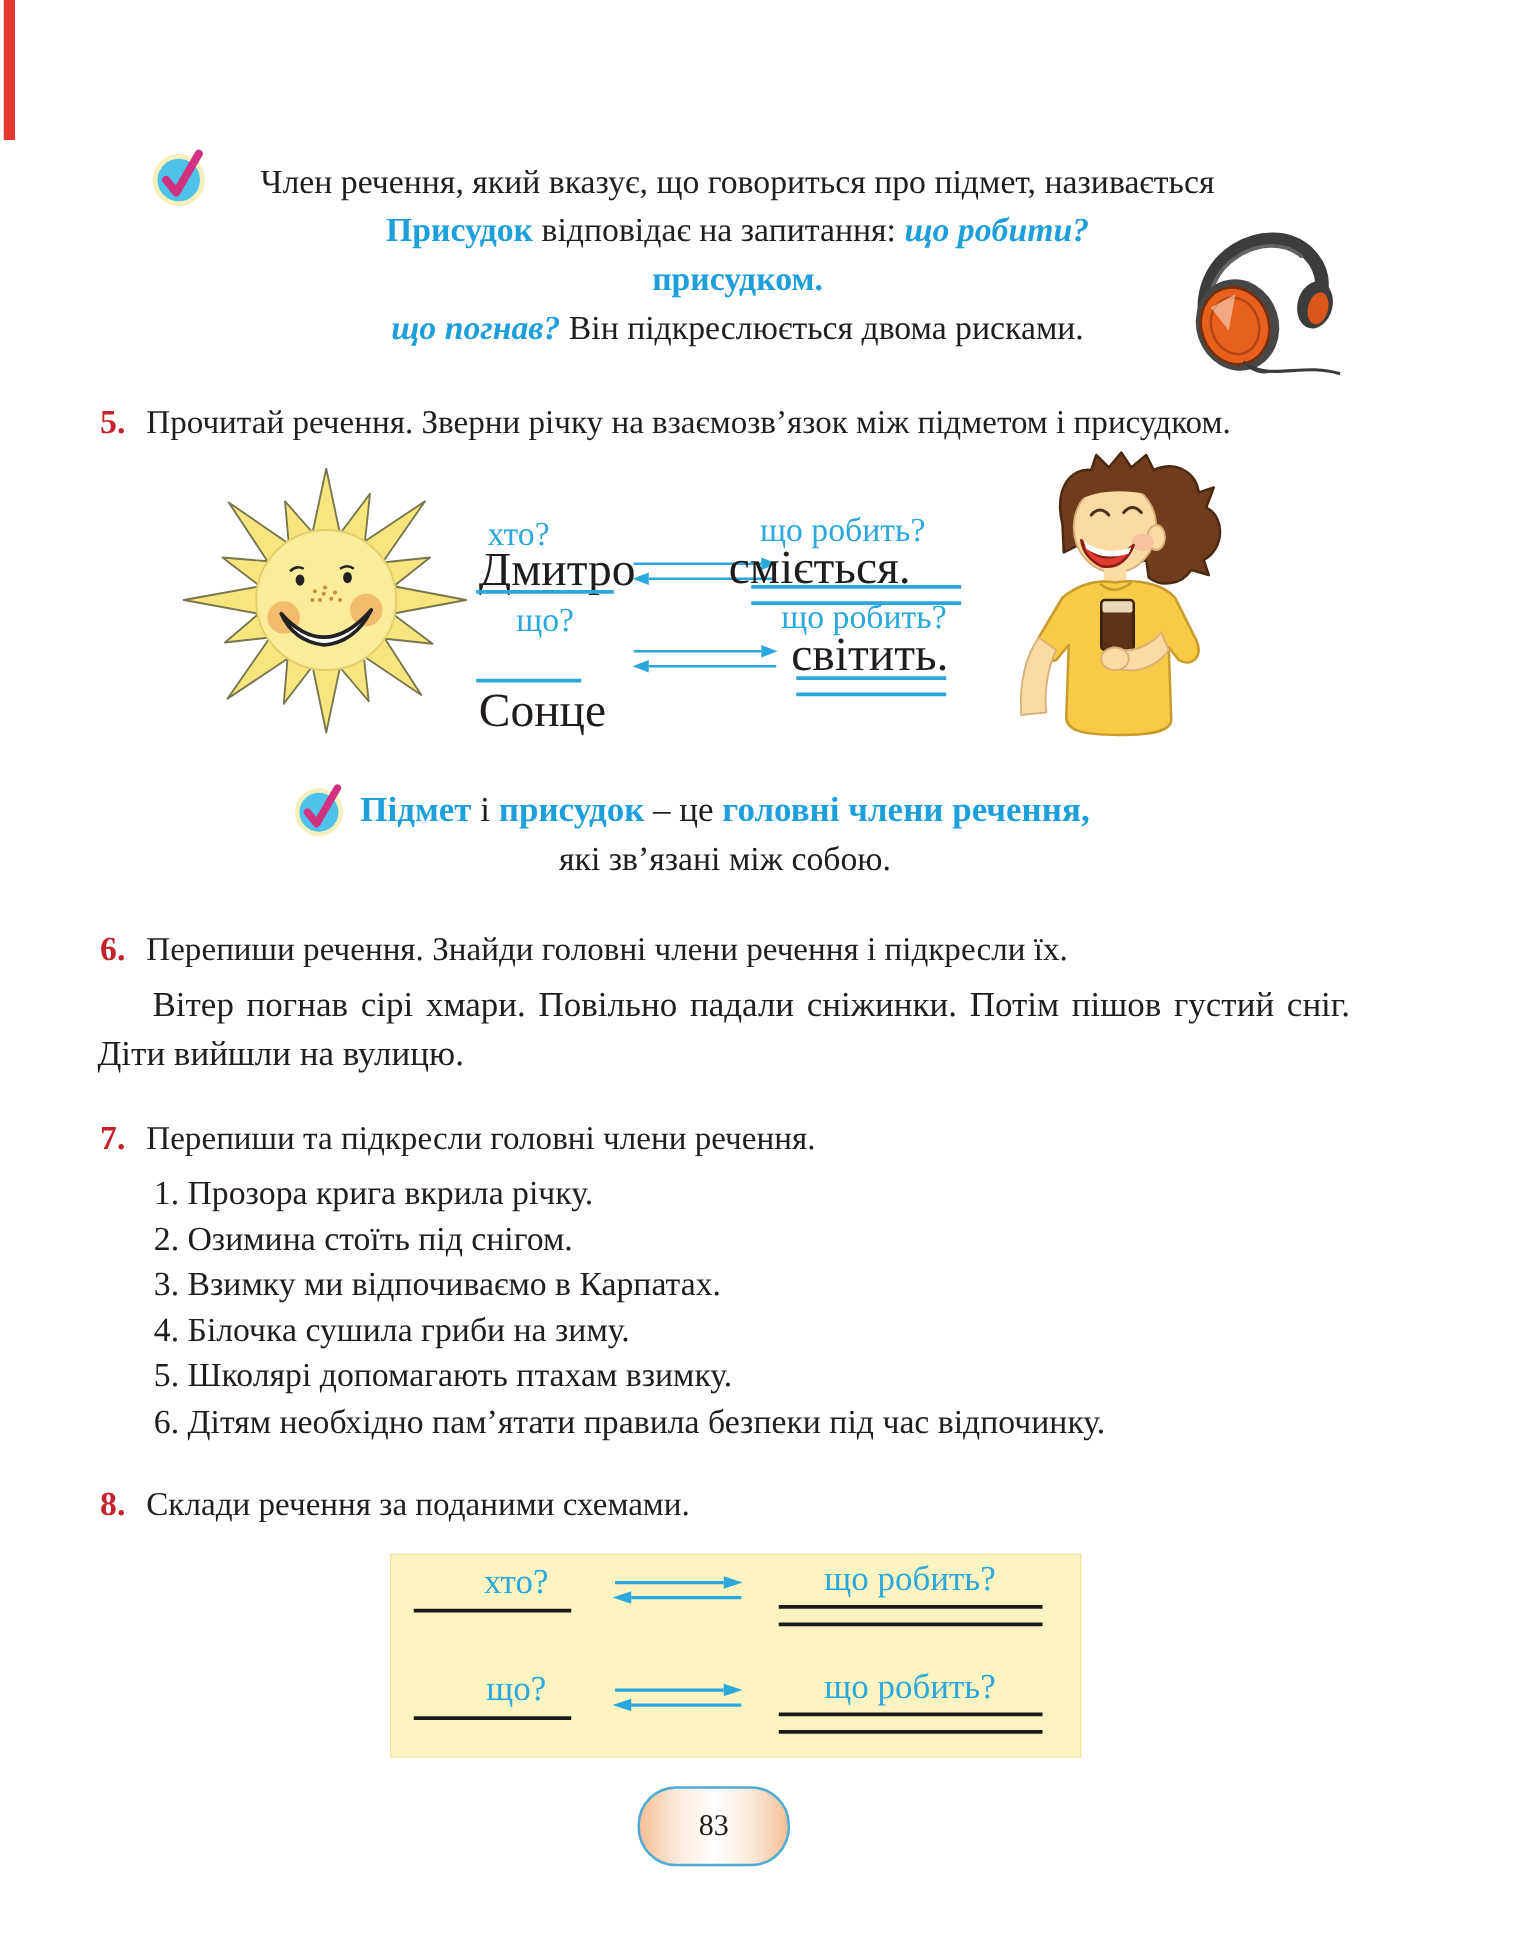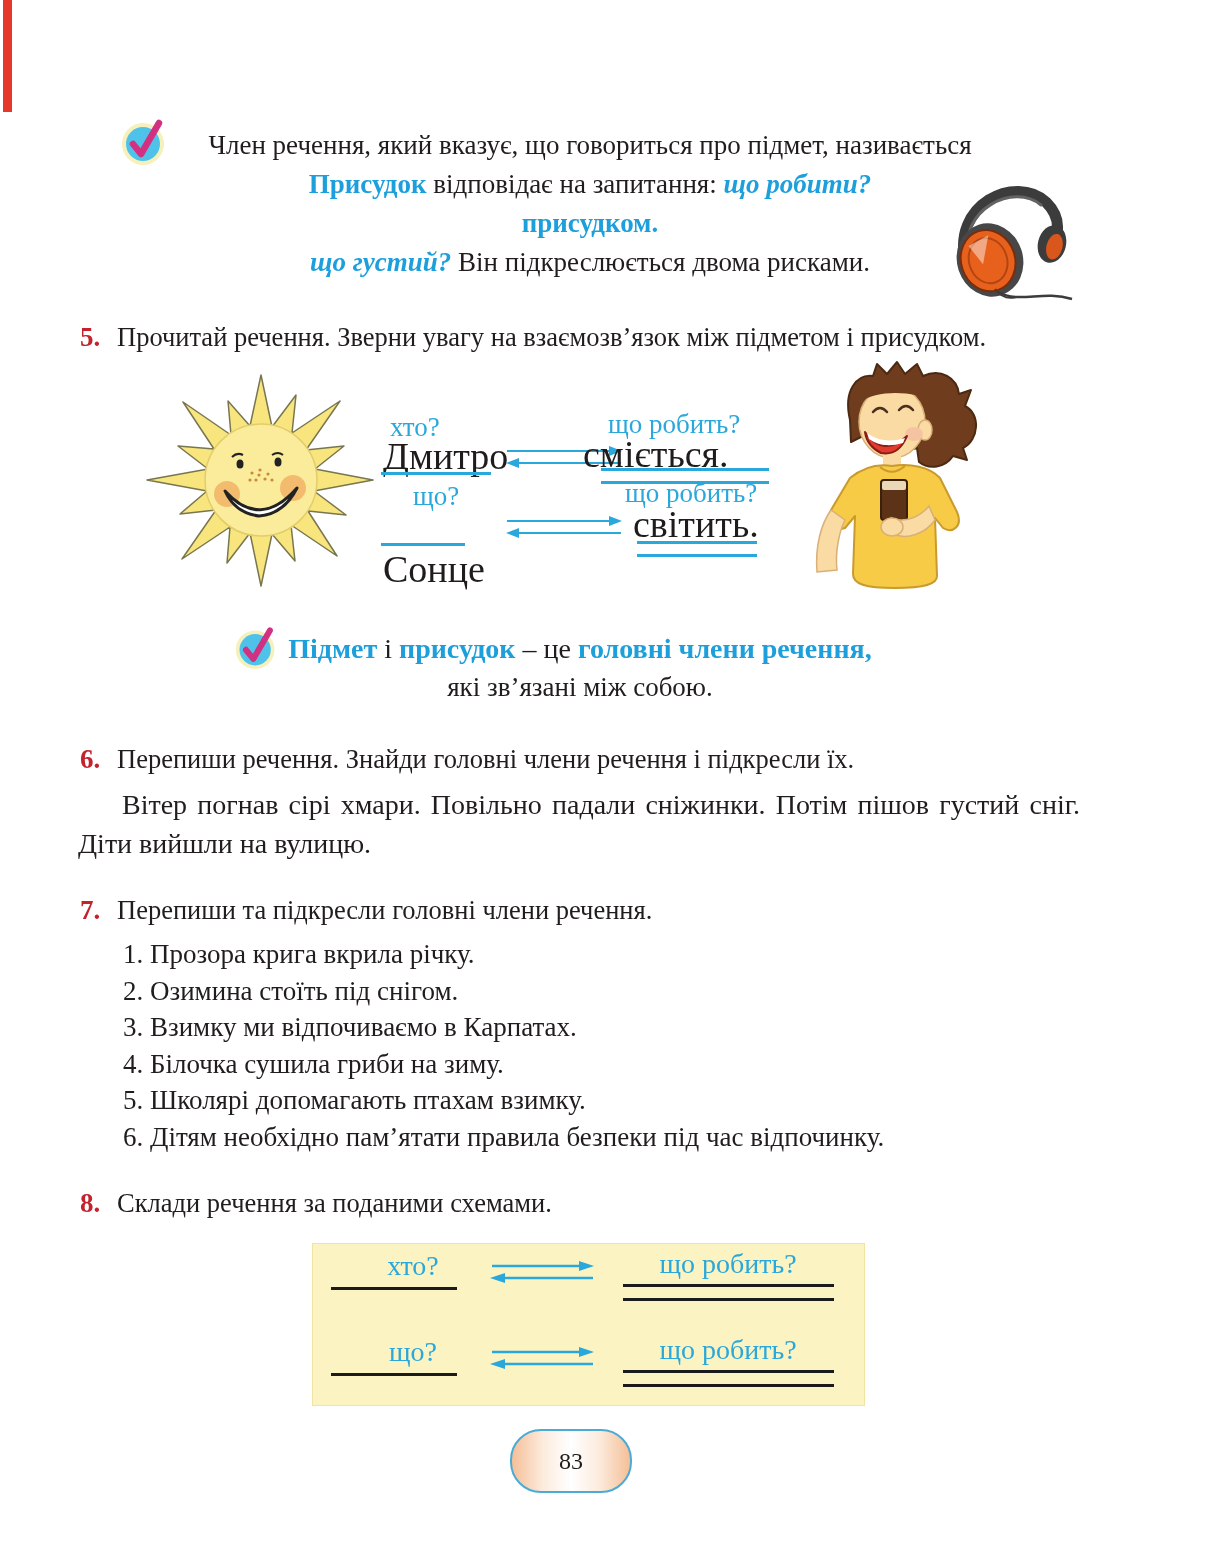--- a/index.html
+++ b/index.html
@@ -47,21 +47,21 @@
   <svg class="abs" style="left:120px;top:116px;" width="50" height="50" viewBox="0 0 50 50">
     <circle cx="23" cy="28" r="21" fill="#f6f0bc"></circle>
     <circle cx="23" cy="28" r="17" fill="#4fc2ea"></circle>
     <path d="M13,28 L21,38 L39,7" stroke="#d23080" stroke-width="6.5" fill="none" stroke-linecap="round" stroke-linejoin="round"></path>
   </svg>
 
   <div class="abs" style="left:105px;top:126px;width:970px;">
     <div class="rule-line"><span>Член речення, який вказує, що говориться про підмет, називається</span></div>
     <div class="rule-line"><span class="blue">Присудок</span><span> відповідає на запитання: </span><span class="blue-italic">що робити?</span></div>
     <div class="rule-line"><span class="blue">присудком.</span></div>
-    <div class="rule-line"><span class="blue-italic">що густий?</span><span> Він підкреслюється двома рисками.</span></div>
+    <div class="rule-line"><span class="blue-italic">що погнав?</span><span> Він підкреслюється двома рисками.</span></div>
   </div>
 
   <svg class="abs" style="left:938px;top:170px;" width="138" height="132" viewBox="0 0 138 132">
     <path d="M28,94 C12,34 78,4 108,32 C117,41 121,52 119,63" stroke="#3c3c3c" stroke-width="11" fill="none" stroke-linecap="round"></path>
     <path d="M31,86 C20,40 76,12 103,35" stroke="#636363" stroke-width="3" fill="none" stroke-linecap="round"></path>
     <g transform="rotate(14 114 74)">
       <ellipse cx="114" cy="74" rx="14" ry="19" fill="#3c3c3c"></ellipse>
       <ellipse cx="117" cy="76" rx="8" ry="13" fill="#d9561c"></ellipse>
     </g>
     <g transform="rotate(-18 52 90)">
@@ -69,21 +69,21 @@
       <ellipse cx="50" cy="90" rx="27" ry="31" fill="#e8611c" stroke="#7a2d0c" stroke-width="2"></ellipse>
       <ellipse cx="50" cy="90" rx="19" ry="23" fill="none" stroke="#b34512" stroke-width="2"></ellipse>
       <path d="M36,70 L58,66 L44,92 Z" fill="#ffffff" opacity="0.45"></path>
     </g>
     <path d="M60,122 C82,134 104,120 134,129" stroke="#3c3c3c" stroke-width="2.5" fill="none"></path>
     <path d="M57,119 C63,127 71,129 78,127" stroke="#3c3c3c" stroke-width="2" fill="none"></path>
   </svg>
 
   <div class="abs exheader" style="left:80px;top:320px;width:1020px;">
     <span class="exnum">5.</span>
-    <span>Прочитай речення. Зверни увагу на взаємозв’язок між підметом і присудком.</span>
+    <span>Прочитай речення. Зверни річку на взаємозв’язок між підметом і присудком.</span>
   </div>
 
   <svg class="abs" style="left:132px;top:368px;" width="258" height="235" viewBox="0 0 258 235">
     <polygon points="241,112 182,123 214,147 176,143 205,188 159,157 163,193 140,166 129,218 118,165 95,195 98,159 50,191 84,142 48,146 75,123 15,112 76,101 46,78 82,81 51,34 99,67 96,33 118,58 129,7 140,59 164,27 160,65 208,33 174,82 212,78 183,101" fill="#f9e57e" stroke="#77764f" stroke-width="1.5" stroke-linejoin="round"></polygon>
     <circle cx="129" cy="112" r="56" fill="#fbec9c" stroke="#e3cd6a" stroke-width="1.5"></circle>
     <circle cx="95" cy="126" r="13" fill="#f0af62" opacity="0.8"></circle>
     <circle cx="161" cy="120" r="13" fill="#f0af62" opacity="0.8"></circle>
     <ellipse cx="108" cy="96" rx="3.5" ry="4.5" fill="#222222"></ellipse>
     <ellipse cx="146" cy="94" rx="3.5" ry="4.5" fill="#222222"></ellipse>
     <path d="M100,89 q5,-5 11,-2" stroke="#222222" stroke-width="2" fill="none"></path>

